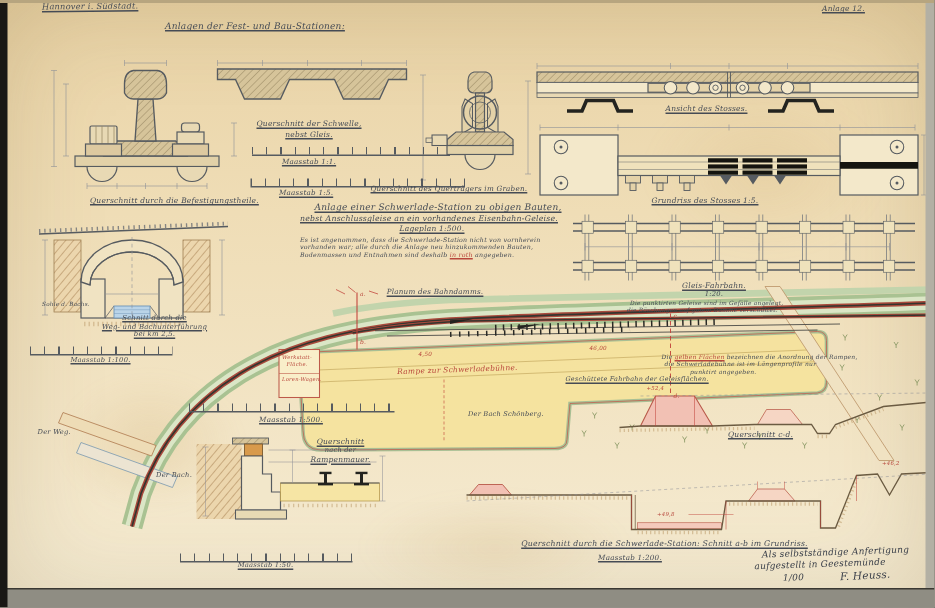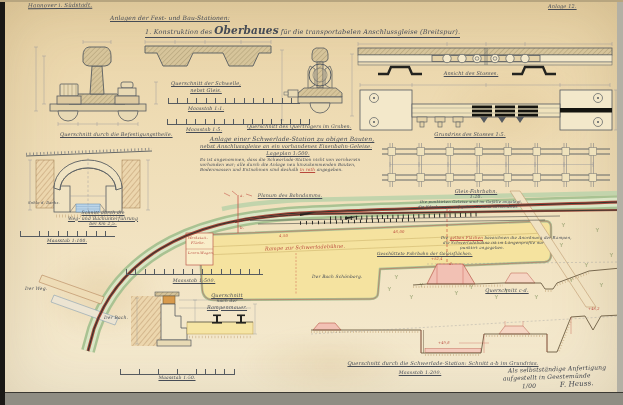--- a/index.html
+++ b/index.html
@@ -276,25 +276,20 @@
     <path d="M2,29 L110,29 M116,52 L170,52 M177,33 L236,33 M250,48 L262,17" stroke="#c7a97c" stroke-width="2.2" stroke-dasharray="0.8,2" opacity="0.7"></path>
     <path d="M2,31 L312,13" stroke="#8d9097" stroke-width="0.35" stroke-dasharray="2,2"></path>
     <path d="M112,27 V50 M175,31 V50 M238,31 V49 M262,14 V31" stroke="#c04038" stroke-width="0.35"></path>
     <path d="M150,40 h30 M196,18 v5 M214,18 v5" stroke="#c04038" stroke-width="0.3"></path>
   </svg>
 
   <span class="lbl u" style="left:28px;top:3px;font-size:5.5px;transform:rotate(-.5deg);">Hannover i. Südstadt.</span>
   <span class="lbl u" style="left:548px;top:4px;font-size:5px;">Anlage 12.</span>
   <span class="lbl u" style="left:110px;top:15px;font-size:6px;">Anlagen der Fest- und Bau-Stationen:</span>
 
-  <div id="subtitle" style="left:145px;top:25px;">
-    <span class="lbl" style="position:static;font-size:6.5px;">1. Konstruktion des </span>
-    <span class="lbl" style="position:static;font-size:10.5px;font-weight:bold;margin:0 2px;">Oberbaues</span>
-    <span class="lbl" style="position:static;font-size:6.5px;"> für die transportabelen Anschlussgleise (Breitspur).</span>
-  </div>
 
   <span class="lbl u" style="left:60px;top:132px;font-size:5px;">Querschnitt durch die Befestigungstheile.</span>
   <span class="lbl u ctr" style="left:206px;top:81px;font-size:5px;">Querschnitt der Schwelle,</span>
   <span class="lbl u ctr" style="left:206px;top:87.5px;font-size:5px;">nebst Gleis.</span>
 
   <div class="scalebar" style="left:168px;top:98px;width:132px;"></div>
   <span class="lbl u ctr" style="left:206px;top:106px;font-size:4.8px;">Maasstab 1:1.</span>
   <div class="scalebar" style="left:167px;top:119px;width:143px;"></div>
   <span class="lbl u" style="left:186px;top:127px;font-size:4.8px;">Maasstab 1:5.</span>
   <span class="lbl u" style="left:247px;top:124px;font-size:4.8px;">Querschnitt des Querträgers im Graben.</span>

